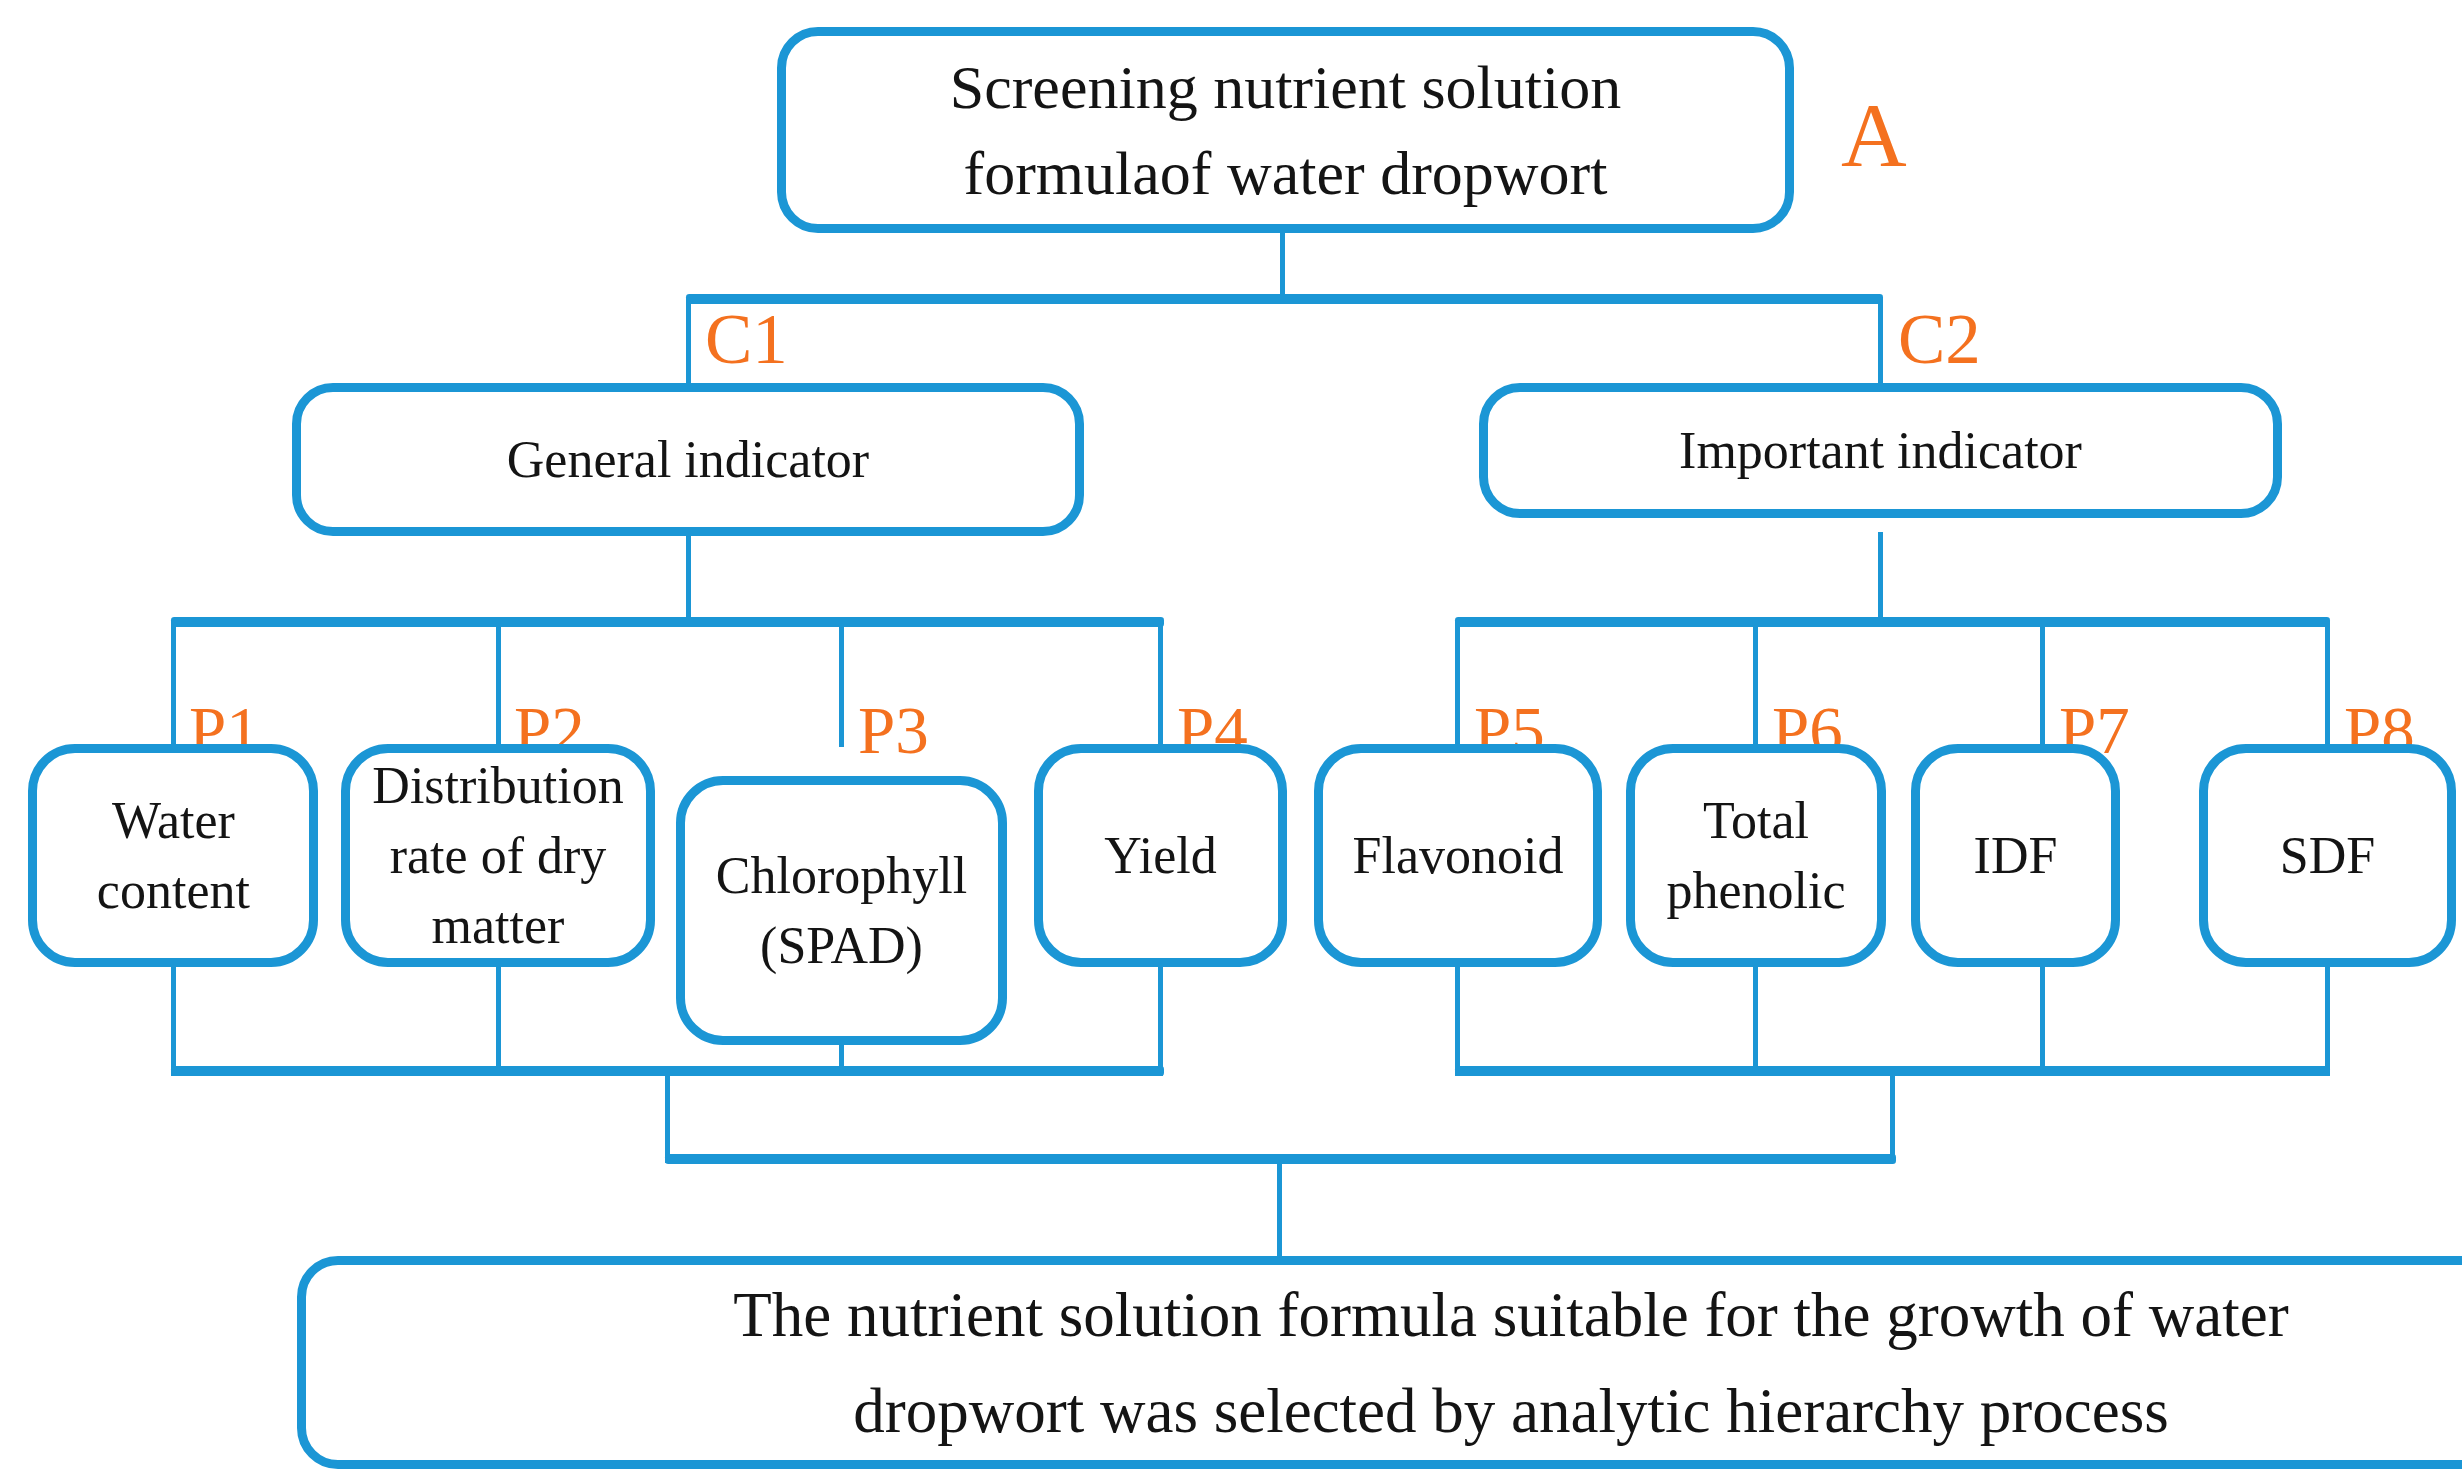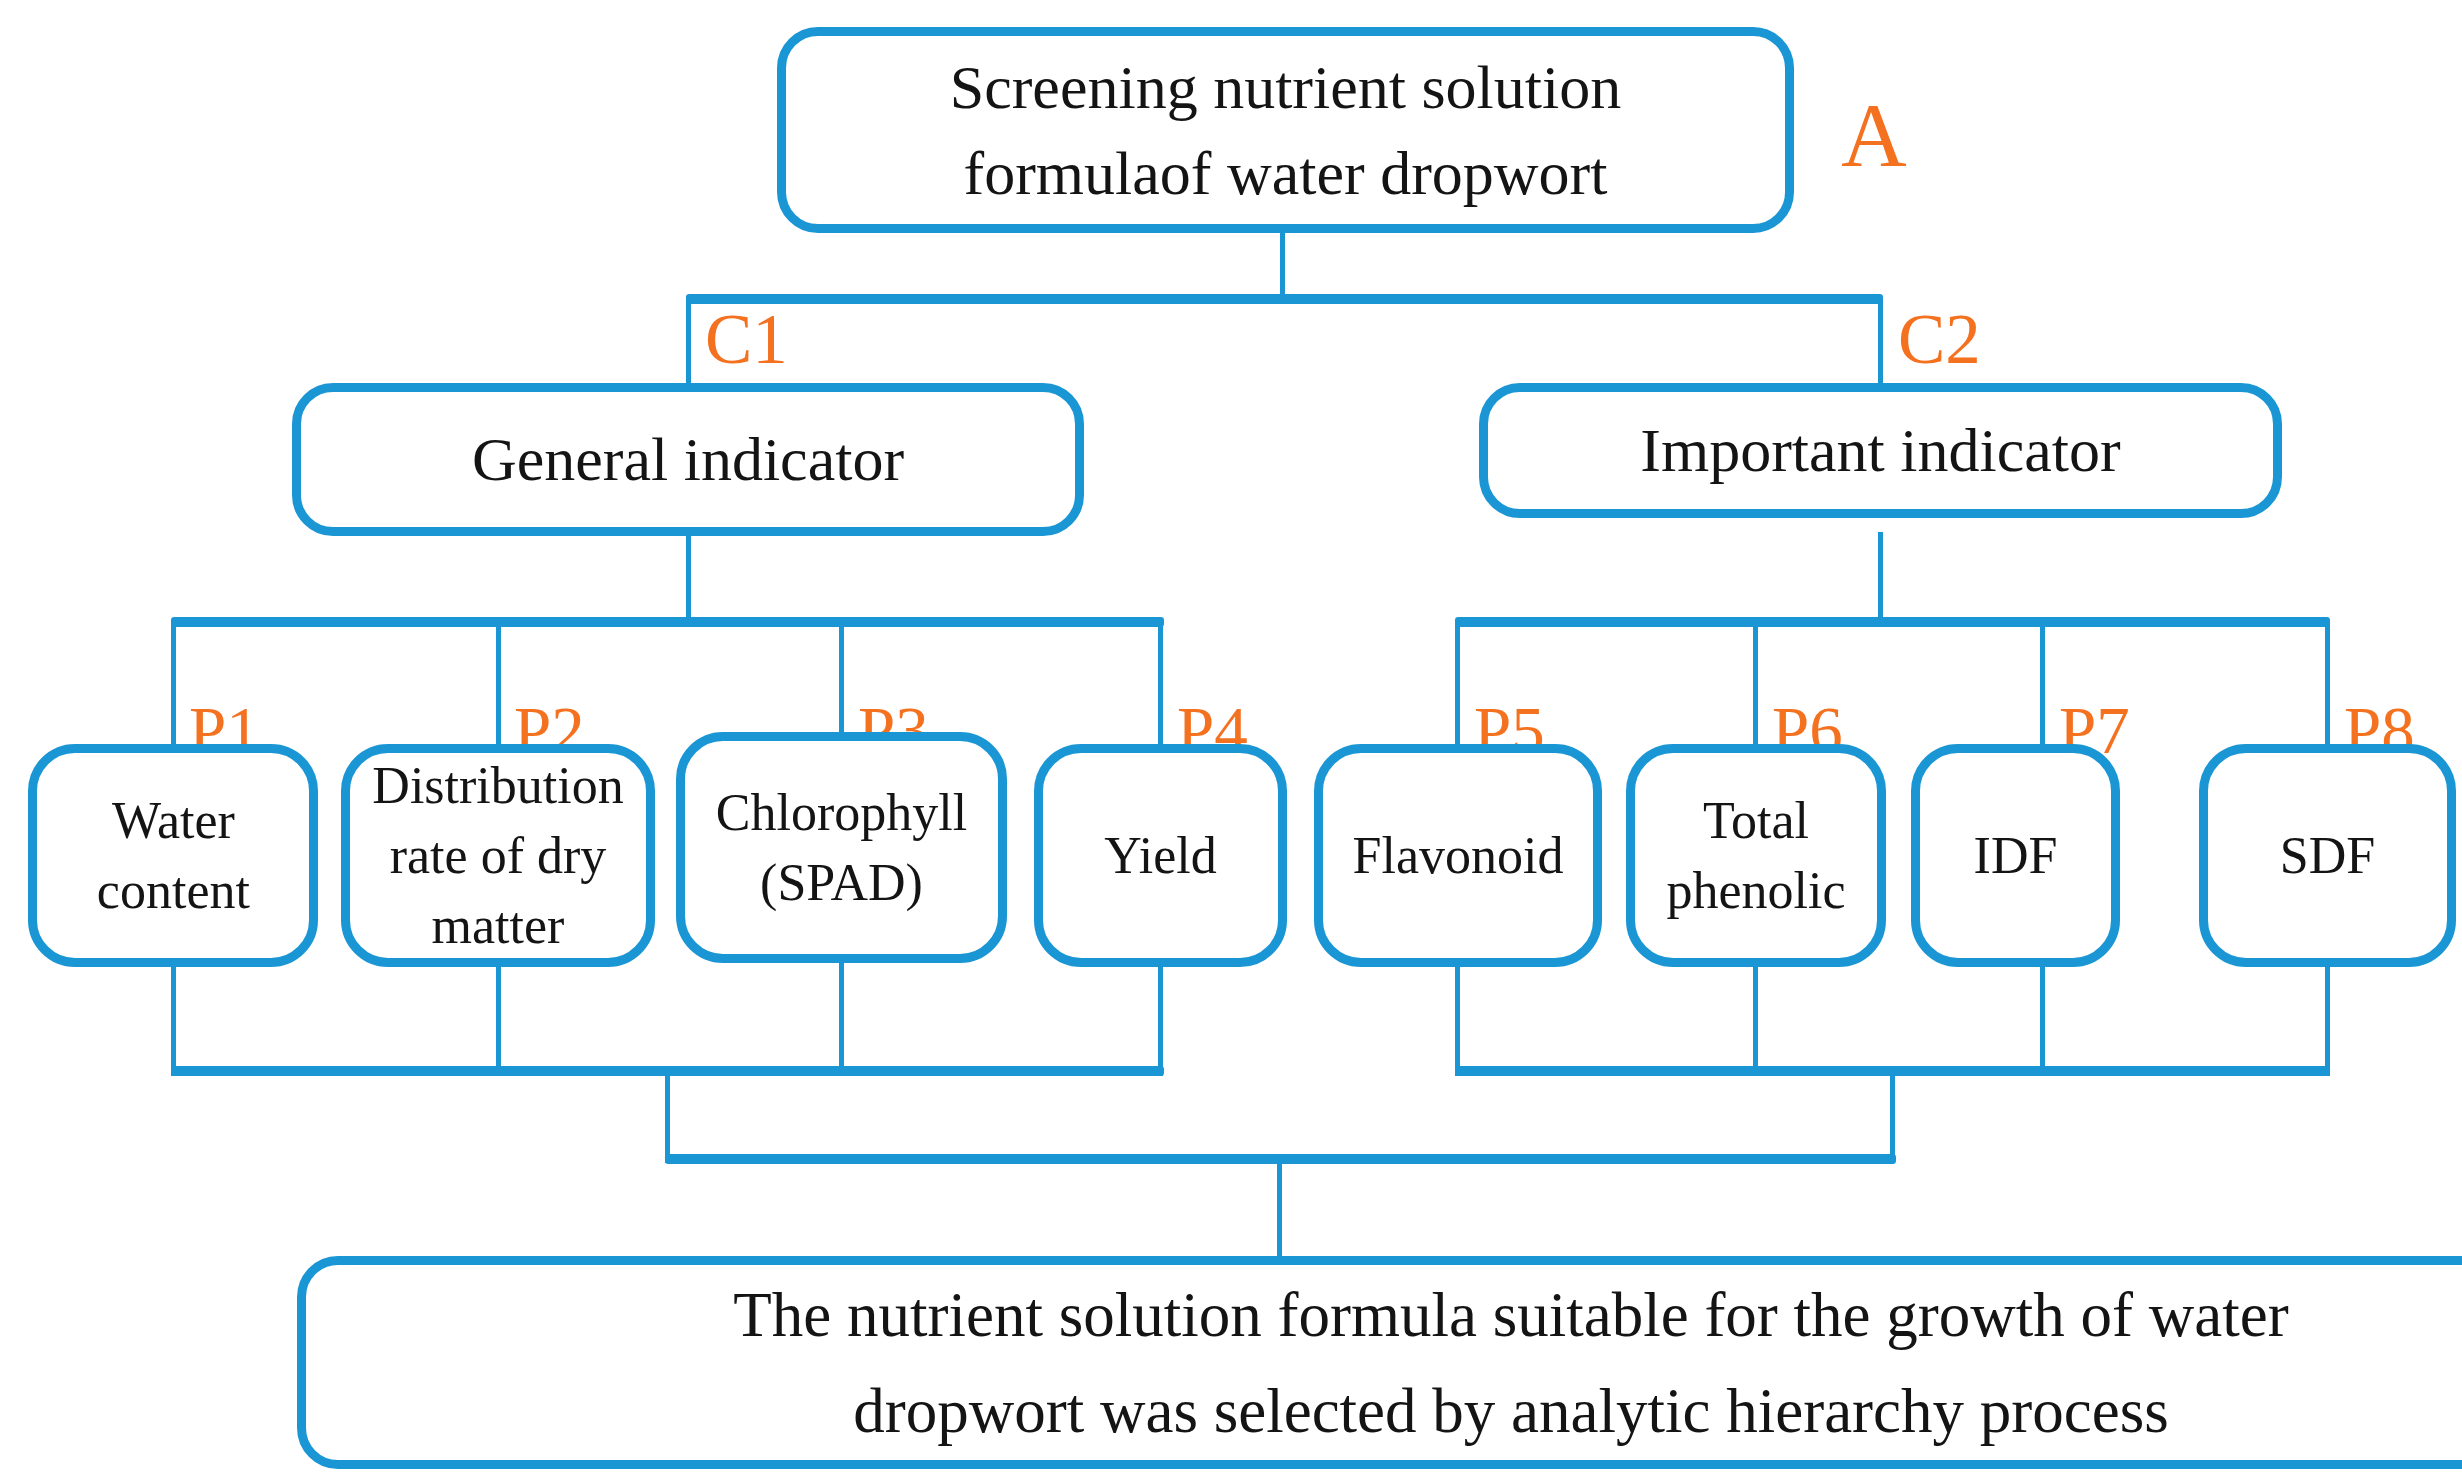--- a/index.html
+++ b/index.html
@@ -21,21 +21,21 @@
   .hline{position:absolute;height:9.7px;background:var(--line-blue);border-radius:3.2px;}
   .box{
     position:absolute;box-sizing:border-box;
     border:9.7px solid var(--line-blue);
     border-radius:41px;background:#fff;
     display:flex;flex-direction:column;justify-content:center;align-items:center;
     text-align:center;
   }
   .box .tline{white-space:nowrap;}
   .goalbox .tline{font-size:62px;line-height:86px;}
-  .critbox .tline{font-size:62px;line-height:81px;}
+  .critbox .tline{font-size:52px;line-height:81px;}
   .leafbox{border-radius:47px;}
   .leafbox .tline{font-size:52px;line-height:70px;}
   .resultbox .tline{font-size:63px;line-height:96px;}
   .tag{
     position:absolute;color:var(--label-orange);
     font-family:"Liberation Serif","DejaVu Serif",serif;
     line-height:1.05;white-space:nowrap;
   }
   .tag-a{font-size:91px;}
   .tag-c{font-size:71px;}
@@ -105,21 +105,21 @@
 
   <div class="box leafbox" style="left:28.4px;top:744px;width:290px;height:223px">
     <div class="tline">Water</div>
     <div class="tline">content</div>
   </div>
   <div class="box leafbox" style="left:341px;top:744px;width:314px;height:223px">
     <div class="tline">Distribution</div>
     <div class="tline">rate of dry</div>
     <div class="tline">matter</div>
   </div>
-  <div class="box leafbox" style="left:676px;top:732px;width:331px;height:231px">
+  <div class="box leafbox" style="left:676px;top:776px;width:331px;height:269px">
     <div class="tline">Chlorophyll</div>
     <div class="tline">(SPAD)</div>
   </div>
   <div class="box leafbox" style="left:1034px;top:744px;width:253px;height:223px">
     <div class="tline">Yield</div>
   </div>
   <div class="box leafbox" style="left:1314px;top:744px;width:288px;height:223px">
     <div class="tline">Flavonoid</div>
   </div>
   <div class="box leafbox" style="left:1626px;top:744px;width:260px;height:223px">

